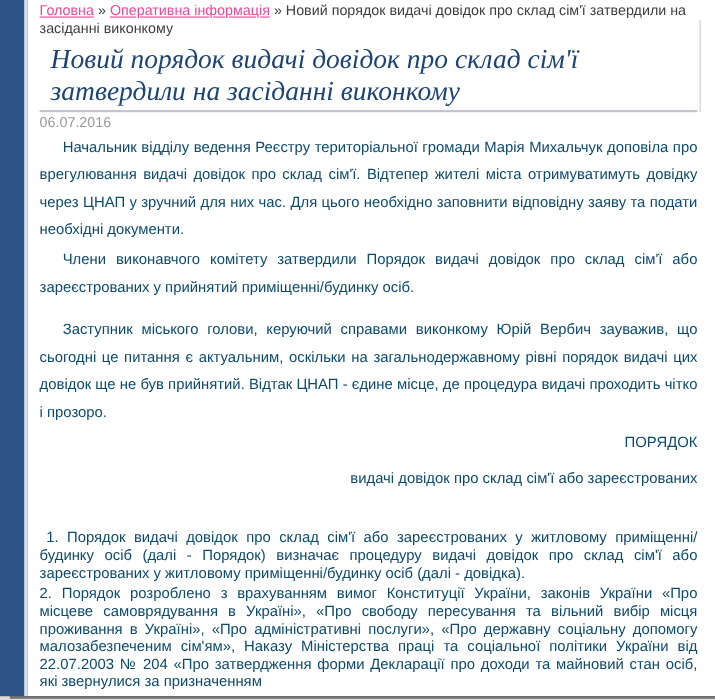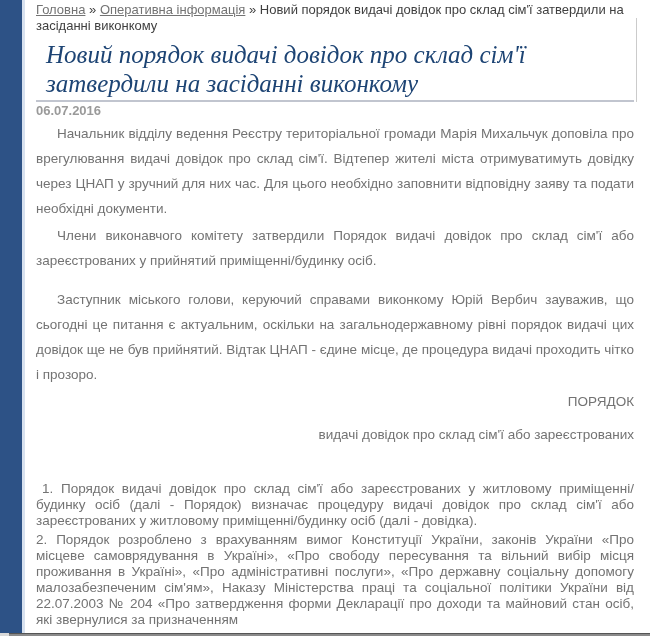--- a/index.html
+++ b/index.html
@@ -12,31 +12,31 @@
   
   .top-right-border{position:absolute;top:18px;right:13px;width:1px;height:84px;background:#cbcbcb;}
 
   
   .bottom-edge{position:absolute;left:0;bottom:0;width:100%;height:3px;background:#8a8a8a;border-top:1px solid #555555;box-sizing:border-box;}
   .bottom-edge::before{content:"";position:absolute;left:0;top:-1px;width:9px;height:4px;background:#d9d9d9;}
 
   .content{position:absolute;left:36px;top:0;width:598px;}
 
   .breadcrumb{margin-top:2px;font-size:13px;line-height:16px;color:#3f3f3f;}
-  .breadcrumb a{color:#737373;text-decoration:underline;cursor:pointer;}
+  .breadcrumb a{color:#ec4899;text-decoration:underline;cursor:pointer;}
   .breadcrumb .sep{color:#3f3f3f;}
 
   h1.article-title{margin:6px 0 0 10px;font-family:"Liberation Serif","DejaVu Serif",serif;
       font-style:italic;font-weight:normal;font-size:25px;line-height:29px;color:#1d4474;}
 
   .title-divider{margin-top:2px;border-top:2px solid #c1c5cf;height:0;}
 
-  .date{margin-top:2px;font-size:13px;line-height:13px;color:#9a9a9a;font-weight:bold;}
+  .date{margin-top:2px;font-size:13px;line-height:13px;color:#9a9a9a;}
 
-  p{margin:0;color:#737373;font-size:13.5px;text-align:justify;}
+  p{margin:0;color:#0c4a6e;font-size:13.5px;text-align:justify;}
   p.body-par{line-height:25px;text-indent:21px;}
   #par1{margin-top:4px;}
   #par2{margin-top:2px;}
   #par3{margin-top:14px;}
 
   p.centered{line-height:21px;text-align:right;text-indent:0;}
   #head1{margin-top:4px;}
   #head2{margin-top:12px;}
   #head3{margin-top:11px;}
 

